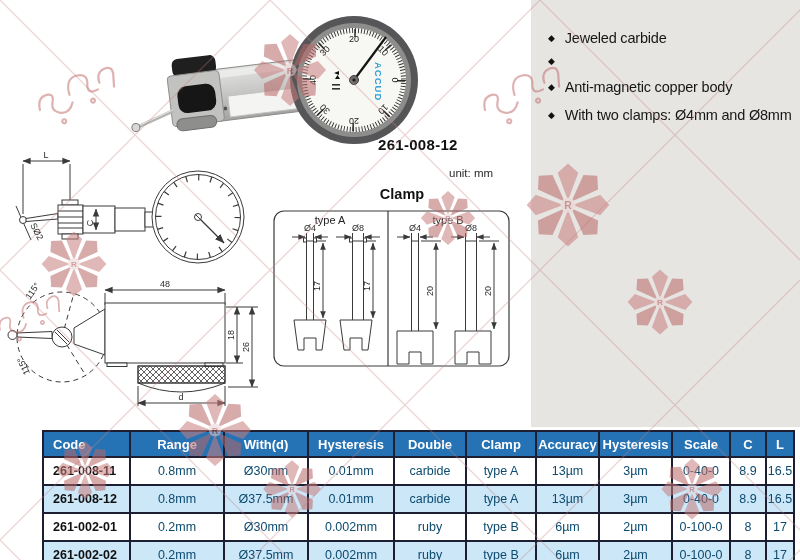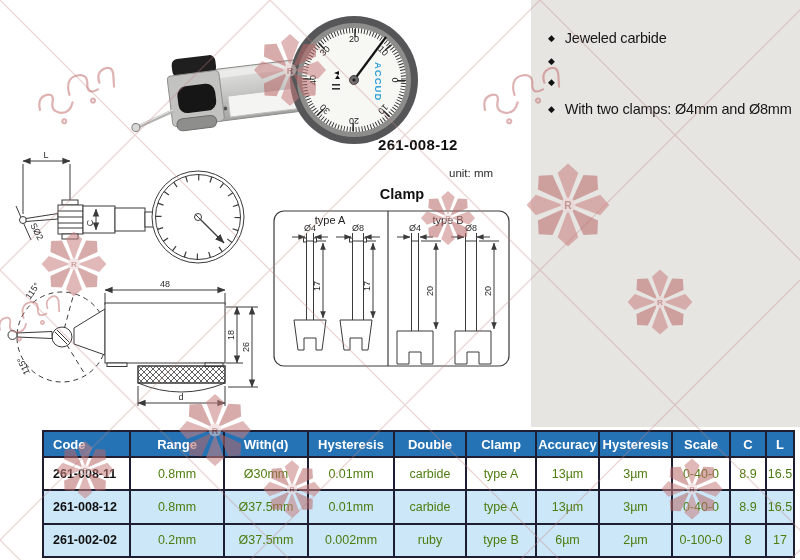--- a/index.html
+++ b/index.html
@@ -14,21 +14,21 @@
   .bullet{font-size:9px;margin-right:10px;position:relative;top:-2px;color:#111;}
   
   #model-label{left:378px;top:136px;font-size:15px;font-weight:bold;color:#101010;letter-spacing:.3px;}
   #unit-label{left:449px;top:167px;font-size:11.5px;color:#2a2a2a;text-align:right;}
   #clamp-title{left:362px;top:186px;width:80px;text-align:center;font-size:14.5px;font-weight:bold;color:#111;}
   
   #spec-table{left:42px;top:430px;width:751px;height:128px;border-collapse:collapse;table-layout:fixed;}
   #spec-table th,#spec-table td{border:2px solid #1e1e33;font-size:12.5px;text-align:center;
       padding:0;overflow:hidden;white-space:nowrap;}
   #spec-table thead th{background:#2573b5;color:#fff;font-size:13px;height:24px;font-weight:bold;}
-  #spec-table td{height:26px;color:#4d7c0f;}
+  #spec-table td{height:26px;color:#0c4a6e;}
   #spec-table tr.alt td{background:#cbe7f8;}
   #spec-table th.first,#spec-table td.first{text-align:left;padding-left:9px;}
   #spec-table td.first{font-weight:bold;color:#101010;}
   svg text{font-family:"Liberation Sans","DejaVu Sans",sans-serif;}
   .dimtxt{font-size:9px;fill:#2a2a2a;}
   #watermark{left:0;top:0;pointer-events:none;z-index:50;}
 </style>
 </head>
 <body>
 
@@ -243,20 +243,21 @@
     <ul id="feature-list">
       <li>
         <span class="bullet">◆</span>
         <span>Jeweled carbide</span>
         </li>
       <li>
         <span class="bullet">◆</span>
         </li>
       <li>
         <span class="bullet">◆</span>
+        <span>Anti-magnetic copper body</span>
         </li>
       <li>
         <span class="bullet">◆</span>
         <span>With two clamps: Ø4mm and Ø8mm</span>
         </li>
     </ul>
   </div>
 
   <table class="abs" id="spec-table">
     <colgroup>
@@ -307,20 +308,33 @@
         <td>Ø37.5mm</td>
         <td>0.01mm</td>
         <td>carbide</td>
         <td>type A</td>
         <td>13µm</td>
         <td>3µm</td>
         <td>0-40-0</td>
         <td>8.9</td>
         <td>16.5</td>
       </tr>
+      <tr>
+        <td class="first">261-002-01</td>
+        <td>0.2mm</td>
+        <td>Ø30mm</td>
+        <td>0.002mm</td>
+        <td>ruby</td>
+        <td>type B</td>
+        <td>6µm</td>
+        <td>2µm</td>
+        <td>0-100-0</td>
+        <td>8</td>
+        <td>17</td>
+      </tr>
       <tr class="alt">
         <td class="first">261-002-02</td>
         <td>0.2mm</td>
         <td>Ø37.5mm</td>
         <td>0.002mm</td>
         <td>ruby</td>
         <td>type B</td>
         <td>6µm</td>
         <td>2µm</td>
         <td>0-100-0</td>

